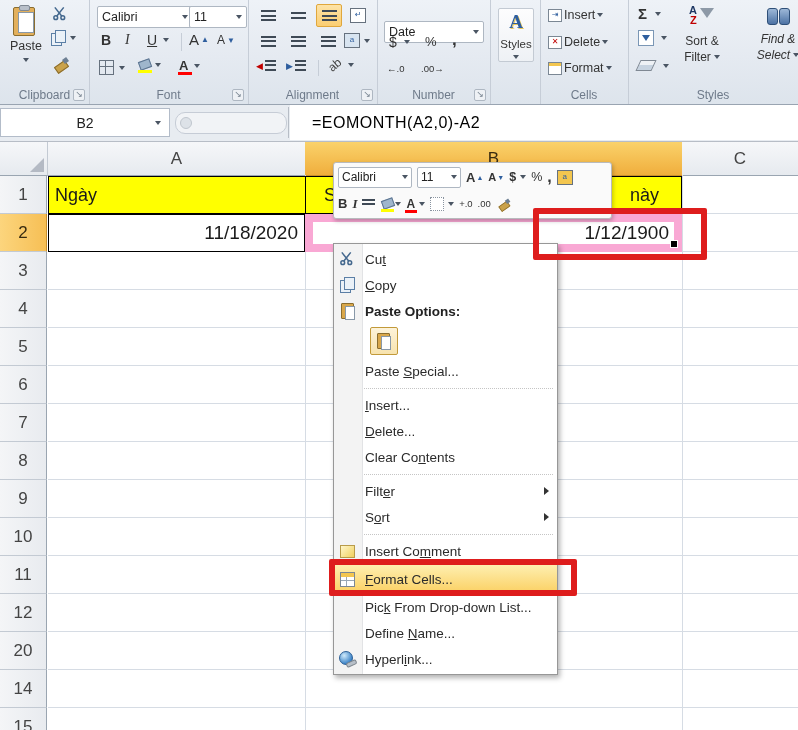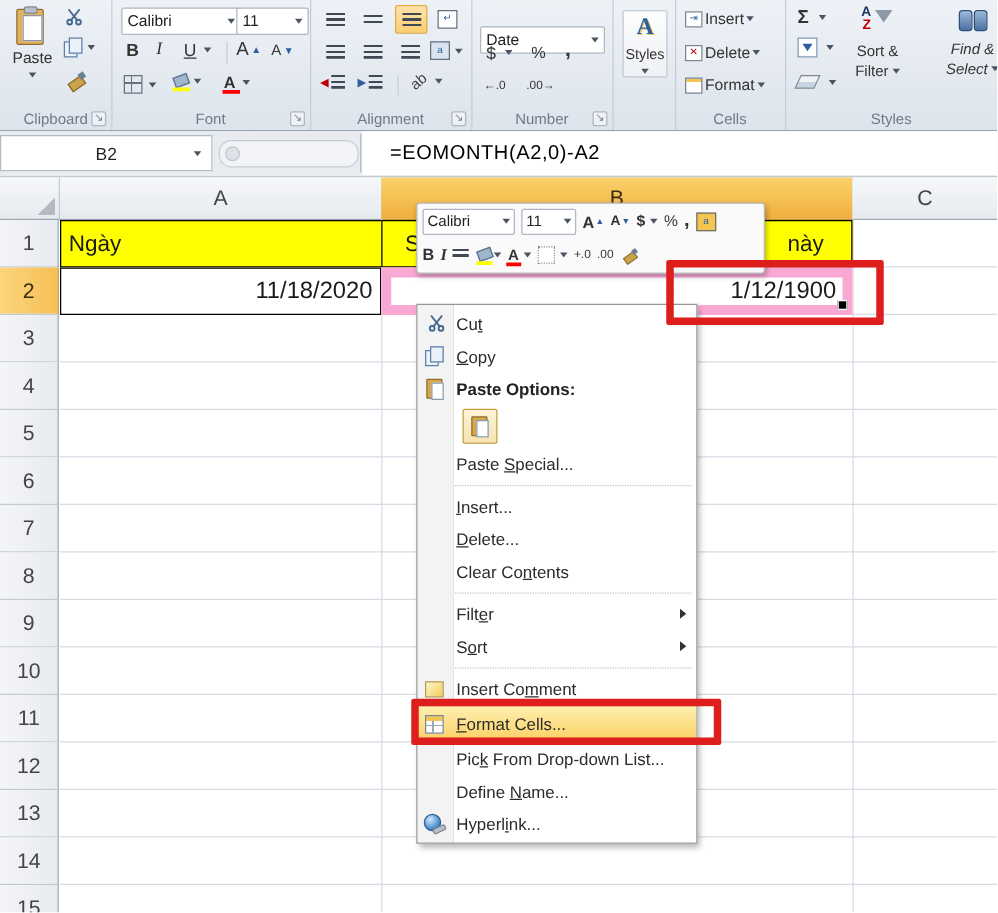--- a/index.html
+++ b/index.html
@@ -119,21 +119,21 @@
     display:flex;align-items:center;height:19px;padding:0 3px;}
   .mtbtn{display:flex;align-items:center;justify-content:center;font-size:12.5px;color:#333;gap:1px;}
   .mt-ital{font-family:"Liberation Serif",serif;font-style:italic;font-weight:bold;}
   .dotbox{display:inline-block;width:12px;height:12px;border:1px dotted #8a94a0;background:#fff;}
   .smalltxt{font-size:9.5px;color:#333;}
 
   
   #contextmenu{position:absolute;left:333px;top:243px;width:225px;background:#fff;
     border:1px solid #979797;box-shadow:2px 3px 5px rgba(0,0,0,.3);z-index:6;padding:2px 0;box-sizing:border-box;
     background-image:linear-gradient(90deg,#f3f3f3 0,#f3f3f3 28px,#e2e3e5 28px,#e2e3e5 29px,#fff 29px);}
-  .mi{display:flex;align-items:center;height:26px;font-size:13.5px;color:#2b2b2b;position:relative;padding-left:5px;text-align:right;}
+  .mi{display:flex;align-items:center;height:26px;font-size:13.5px;color:#2b2b2b;position:relative;padding-left:5px;}
   .mi .ic{margin-right:8px;}
   .mi .lbl{white-space:nowrap;}
   .mi.bold .lbl{font-weight:bold;color:#222;}
   .mi .subarrow{position:absolute;right:8px;width:0;height:0;border-top:4px solid transparent;border-bottom:4px solid transparent;border-left:5px solid #333;}
   .mi.hl{height:30px;background:linear-gradient(180deg,#feefb0,#fbd063);border-top:1px solid #d9a02f;border-bottom:1px solid #d9a02f;box-sizing:border-box;}
   .msep{height:8px;position:relative;}
   .msep::after{content:"";position:absolute;left:30px;right:4px;top:4px;border-top:1px dotted #c5c5c5;}
   .swatchrow{height:34px;display:flex;align-items:center;padding-left:36px;}
   #paste-swatch{width:26px;height:26px;border:1px solid #c29a3a;background:linear-gradient(180deg,#fdf3da,#f7e3ae);
     border-radius:2px;display:flex;align-items:center;justify-content:center;}
@@ -403,21 +403,21 @@
         <div class="rowhdr" style="top: 300px;">8</div>
         <div class="gridrow" style="top: 338px;"></div>
         <div class="rowhdr" style="top: 338px;">9</div>
         <div class="gridrow" style="top: 376px;"></div>
         <div class="rowhdr" style="top: 376px;">10</div>
         <div class="gridrow" style="top: 414px;"></div>
         <div class="rowhdr" style="top: 414px;">11</div>
         <div class="gridrow" style="top: 452px;"></div>
         <div class="rowhdr" style="top: 452px;">12</div>
         <div class="gridrow" style="top: 490px;"></div>
-        <div class="rowhdr" style="top: 490px;">13</div>
+        <div class="rowhdr" style="top: 490px;">20</div>
         <div class="gridrow" style="top: 528px;"></div>
         <div class="rowhdr" style="top: 528px;">14</div>
         <div class="gridrow" style="top: 566px;"></div>
         <div class="rowhdr" style="top: 566px;">15</div>
       </div>
 
     <div class="cell yellow" style="left:48px;top:34px;width:279px;height:38px;padding-left:6px;">
       <span class="val">Ngày</span>
     </div>
     <div class="cell yellow" style="left:305px;top:34px;width:377px;height:38px;">

